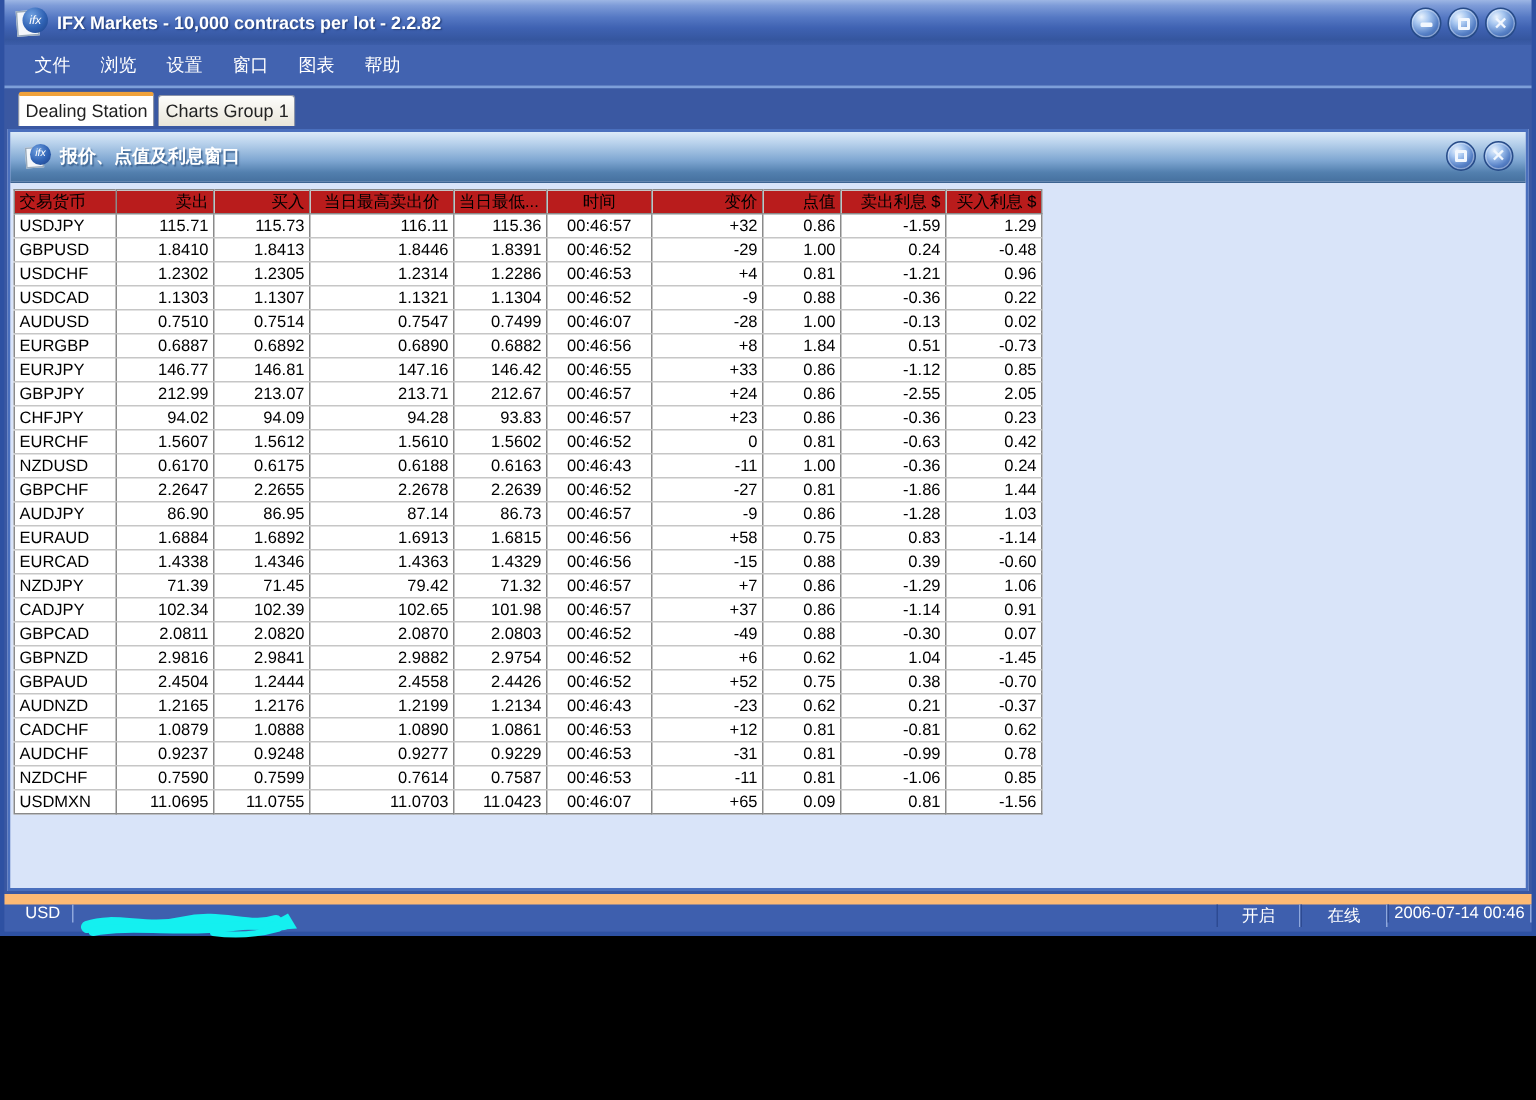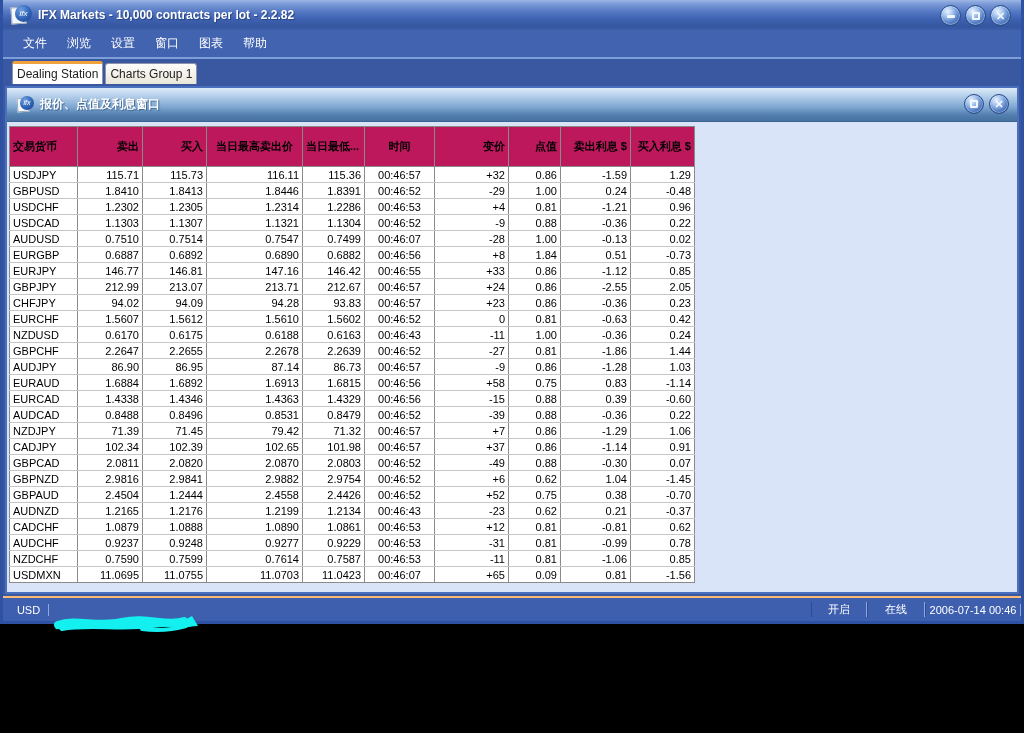--- a/index.html
+++ b/index.html
@@ -57,35 +57,35 @@
   .inner-buttons { position:absolute; right:8px; top:6px; display:flex; gap:5px; }
   .rbtn.small { width:20px; height:20px; }
 
   .inner-content { flex:1 1 auto; background:#d9e4f9; padding:4px 0 0 2px; overflow:hidden; }
 
   
   table.quotes { border-collapse:collapse; table-layout:fixed; background:#fff;
     border:1px solid #8a8a8a; font-size:11px; }
   col.c0{width:68px} col.c1{width:65px} col.c2{width:64px} col.c3{width:96px} col.c4{width:62px}
   col.c5{width:70px} col.c6{width:74px} col.c7{width:52px} col.c8{width:70px} col.c9{width:64px}
-  .quotes th { height:15px; font-weight:bold; color:#000; background:#be185d;
-    border-right:1px solid #8a8a8a; border-bottom:1px solid #8a8a8a; padding:12px 3px; white-space:nowrap; overflow:hidden; }
+  .quotes th { height:15px; font-weight:normal; color:#000; background:#b91c1c;
+    border-right:1px solid #8a8a8a; border-bottom:1px solid #8a8a8a; padding:0 3px; white-space:nowrap; overflow:hidden; }
   .quotes td { height:16px; border-right:1px solid #8a8a8a; border-bottom:1px solid #c6c6c6;
     padding:0 3px; white-space:nowrap; overflow:hidden; color:#000; background:#fff; }
   .quotes tr:last-child td { border-bottom:1px solid #8a8a8a; }
   .h-left, .cell-pair { text-align:left; }
   .h-right, .cell-num { text-align:right; }
   .h-center, .cell-time { text-align:center; }
   .t-blue { color:var(--quote-blue,#0000d0); }
   .t-red { color:var(--down-red,#e80000); }
   .t-upblue { color:var(--up-blue,#0000e8); }
 
   
-  .statusbar { height:25px; flex:0 0 25px; background:#3e5fae; border-top:2px solid #fdba74;
-    display:flex; align-items:center; color:#fff; font-size:11px; }
+  .statusbar { height:25px; flex:0 0 25px; background:#3e5fae; border-top:7px solid #fdba74;
+    display:flex; align-items:flex-start; color:#fff; font-size:11px; }
   .sb-panel { display:flex; align-items:center; justify-content:center;
     border-right:1px solid #8fa8dc; border-left:1px solid #2d4a92; position:relative; }
   .sb-panel:first-child { border-left:none; margin-left:6px; }
   .sb-usd { width:40px; }
   .sb-redacted { width:152px; }
   .sb-fill { flex:1 1 auto; }
   .sb-mid { width:160px; }
   .sb-open { width:56px; }
   .sb-online { width:58px; }
   .sb-date { width:96px; }
@@ -350,32 +350,20 @@
                 <td class="cell-num t-blue">1.4346</td>
                 <td class="cell-num">1.4363</td>
                 <td class="cell-num">1.4329</td>
                 <td class="cell-time">00:46:56</td>
                 <td class="cell-num t-red">-15</td>
                 <td class="cell-num">0.88</td>
                 <td class="cell-num">0.39</td>
                 <td class="cell-num">-0.60</td>
               </tr>
               <tr>
-                <td class="cell-pair">AUDCAD</td>
-                <td class="cell-num">0.8488</td>
-                <td class="cell-num">0.8496</td>
-                <td class="cell-num">0.8531</td>
-                <td class="cell-num">0.8479</td>
-                <td class="cell-time">00:46:52</td>
-                <td class="cell-num t-red">-39</td>
-                <td class="cell-num">0.88</td>
-                <td class="cell-num">-0.36</td>
-                <td class="cell-num">0.22</td>
-              </tr>
-              <tr>
                 <td class="cell-pair">NZDJPY</td>
                 <td class="cell-num">71.39</td>
                 <td class="cell-num">71.45</td>
                 <td class="cell-num">79.42</td>
                 <td class="cell-num">71.32</td>
                 <td class="cell-time">00:46:57</td>
                 <td class="cell-num t-upblue">+7</td>
                 <td class="cell-num">0.86</td>
                 <td class="cell-num">-1.29</td>
                 <td class="cell-num">1.06</td>

